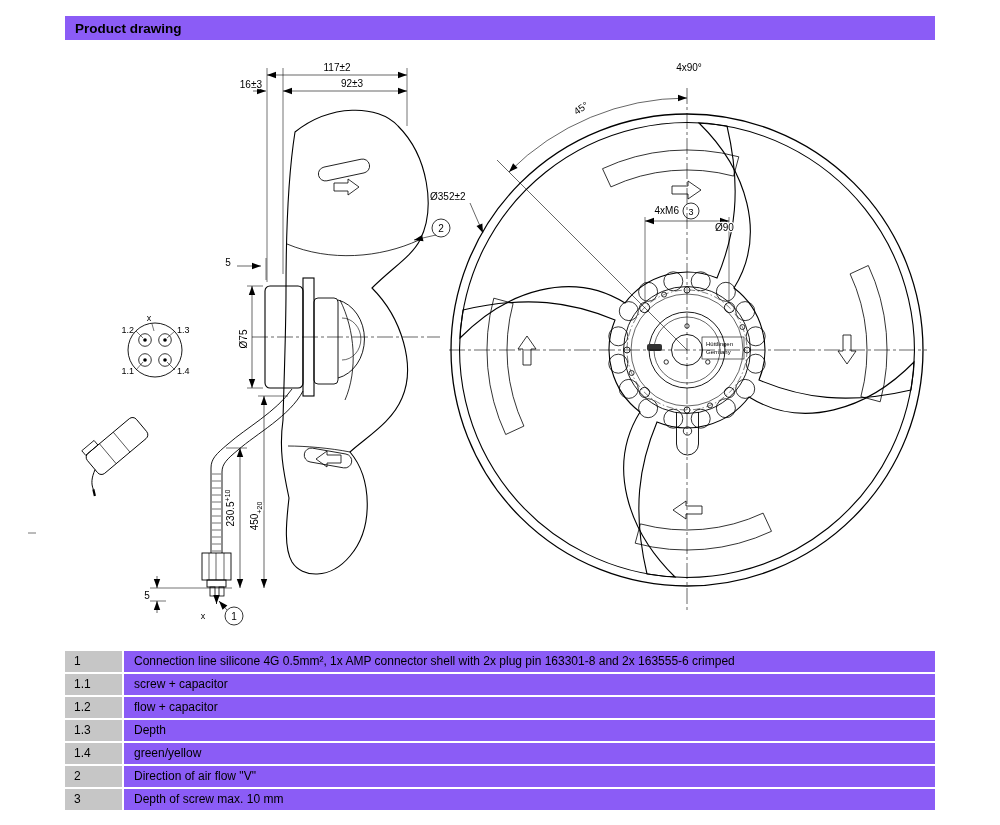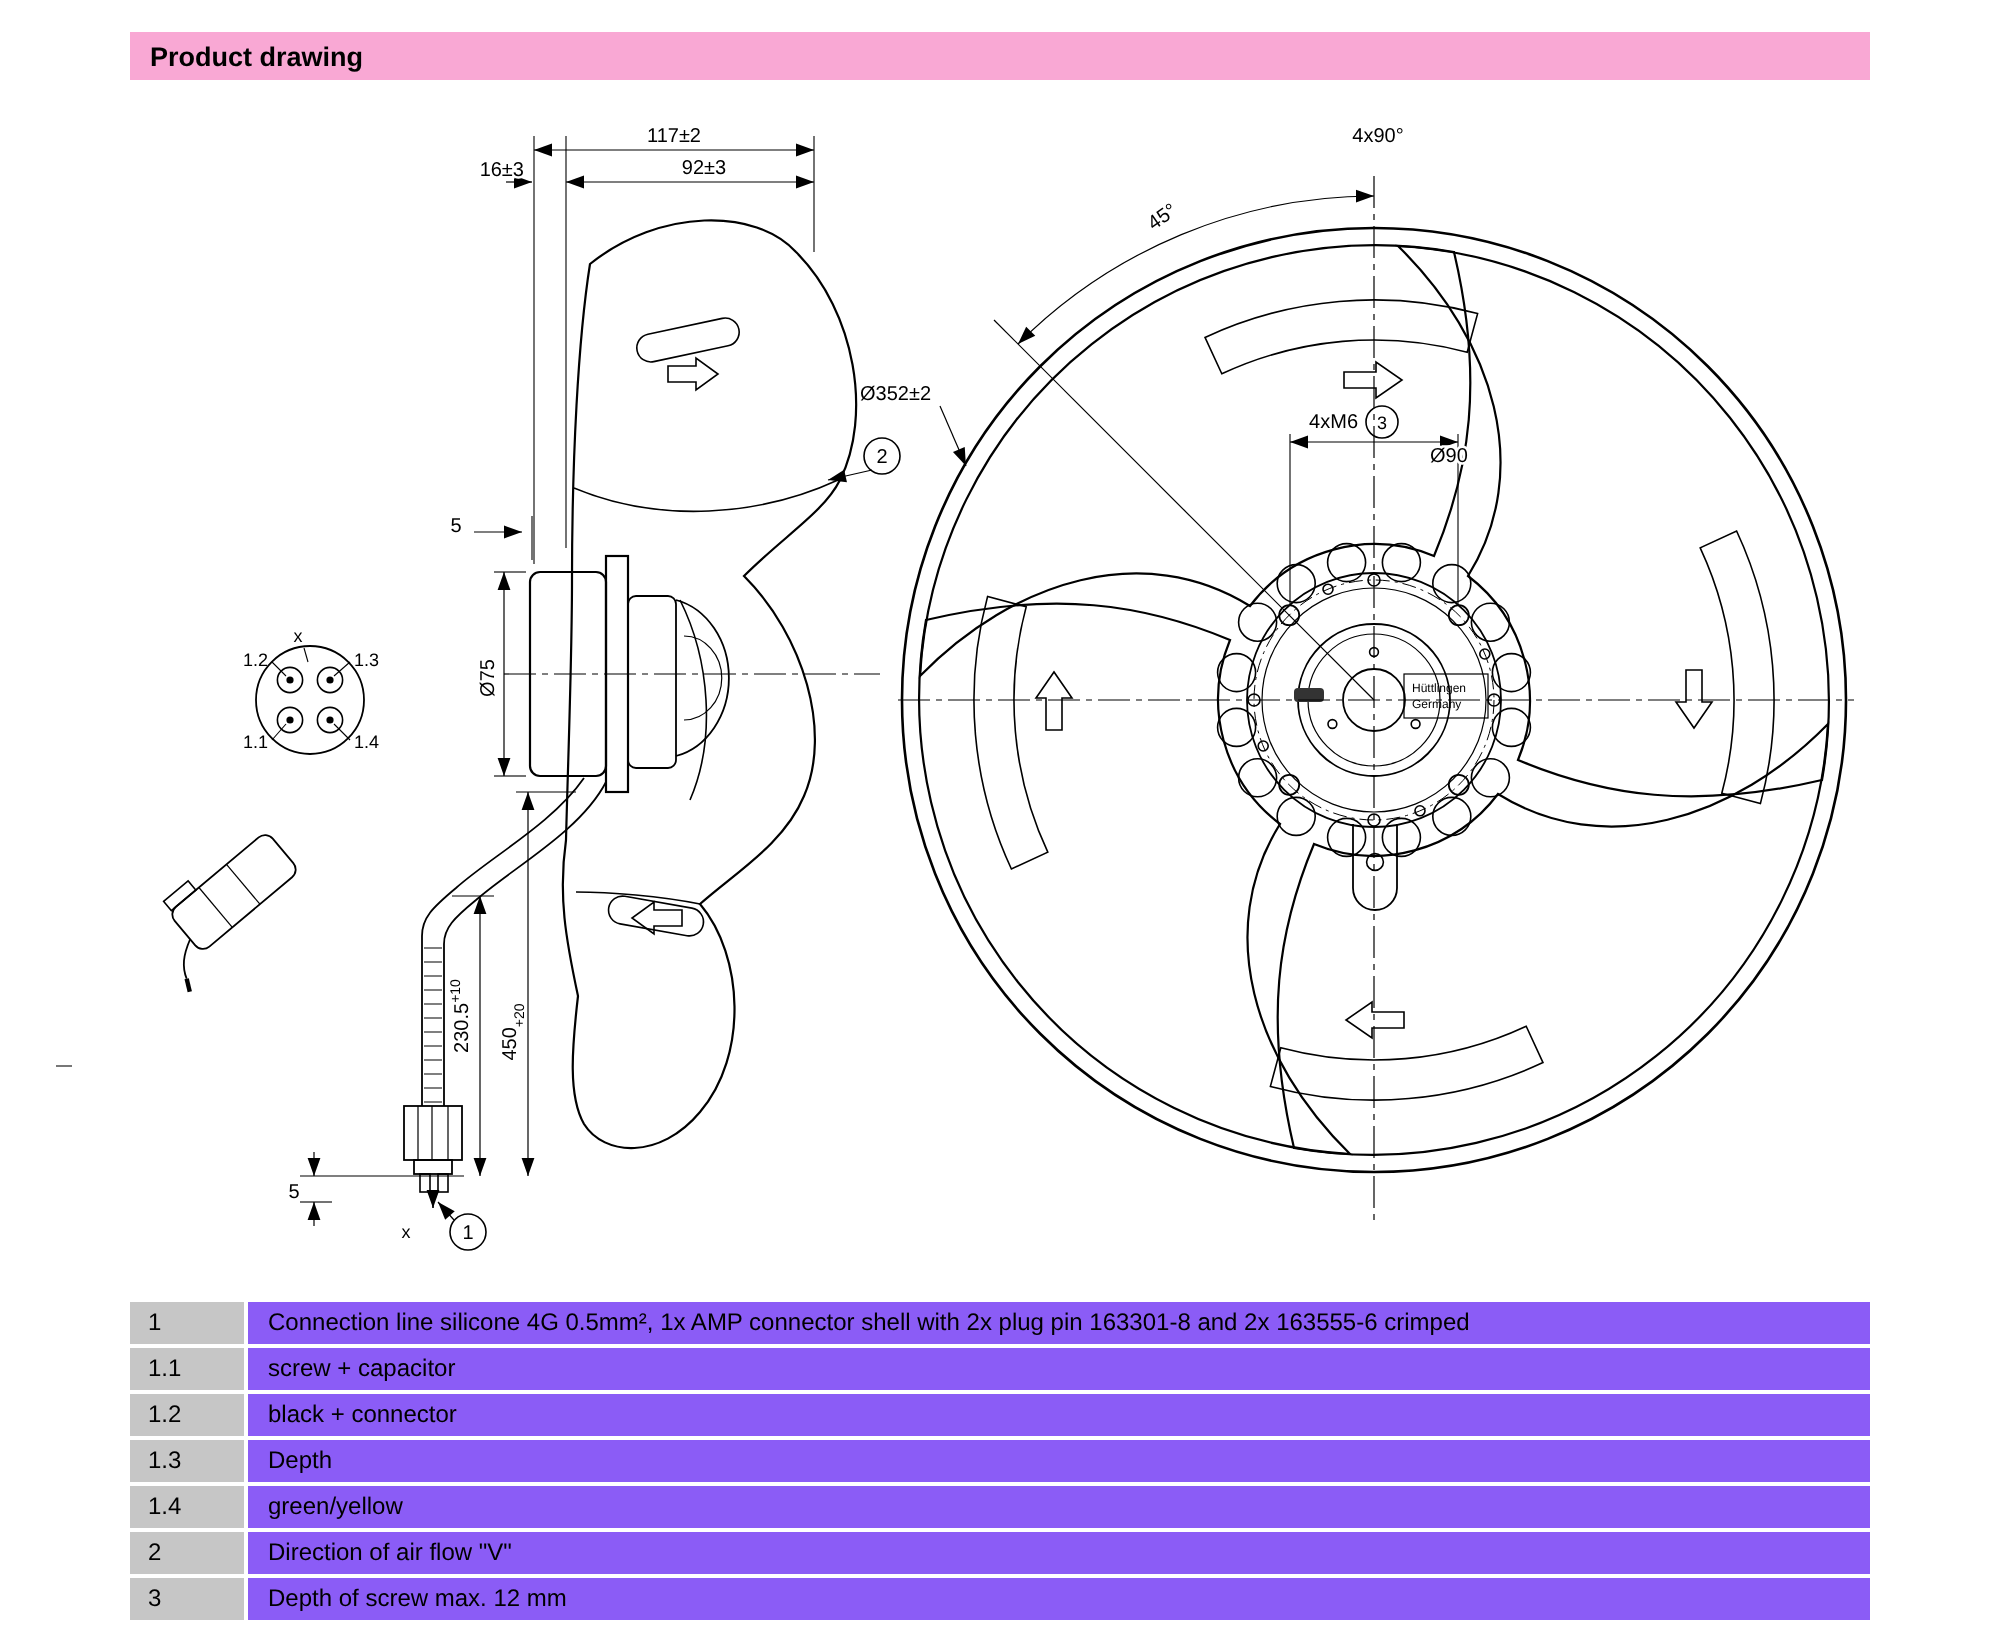--- a/index.html
+++ b/index.html
@@ -1,19 +1,19 @@
 <!DOCTYPE html>
 <html><head>
 <meta charset="utf-8">
 <style>
   *{margin:0;padding:0;box-sizing:border-box}
   html,body{background:#fff}
   body{width:1000px;height:825px;font-family:"Liberation Sans",sans-serif;color:#000;position:relative}
   .page{position:relative;width:1000px;height:825px;background:#fff;overflow:hidden}
-  .hdr{position:absolute;left:65px;top:16px;width:870px;height:24px;background:#f9a8d4;
+  .hdr{position:absolute;left:65px;top:16px;width:870px;height:24px;background:#8b5cf6;
        display:flex;align-items:center;padding-left:10px;font-weight:bold;font-size:13.5px}
   svg.draw{position:absolute;left:0;top:0}
   svg.draw text{font-family:"Liberation Sans",sans-serif;fill:#000}
   .s13{stroke:#000;stroke-width:1.3;fill:none}
   .s11{stroke:#000;stroke-width:1.1;fill:none}
   .s09{stroke:#000;stroke-width:.9;fill:none}
   .s08{stroke:#000;stroke-width:.8;fill:none}
   .s06{stroke:#000;stroke-width:.6;fill:none}
   .w{stroke:#000;stroke-width:.55;fill:none}
   .cl{stroke:#000;stroke-width:.6;fill:none;stroke-dasharray:16 3 3 3}
@@ -245,24 +245,24 @@
 
     <line x1="28" y1="533" x2="36" y2="533" stroke="#777" stroke-width="1"></line>
   </svg>
 
   <div class="tbl">
     <div class="num">1</div>
     <div class="desc">Connection line silicone 4G 0.5mm², 1x AMP connector shell with 2x plug pin 163301-8 and 2x 163555-6 crimped</div>
     <div class="num">1.1</div>
     <div class="desc">screw + capacitor</div>
     <div class="num">1.2</div>
-    <div class="desc">black + connector</div>
+    <div class="desc">flow + capacitor</div>
     <div class="num">1.3</div>
     <div class="desc">Depth</div>
     <div class="num">1.4</div>
     <div class="desc">green/yellow</div>
     <div class="num">2</div>
     <div class="desc">Direction of air flow "V"</div>
     <div class="num">3</div>
-    <div class="desc">Depth of screw max. 12 mm</div>
+    <div class="desc">Depth of screw max. 10 mm</div>
   </div>
 
 </div>
 
 </body></html>

